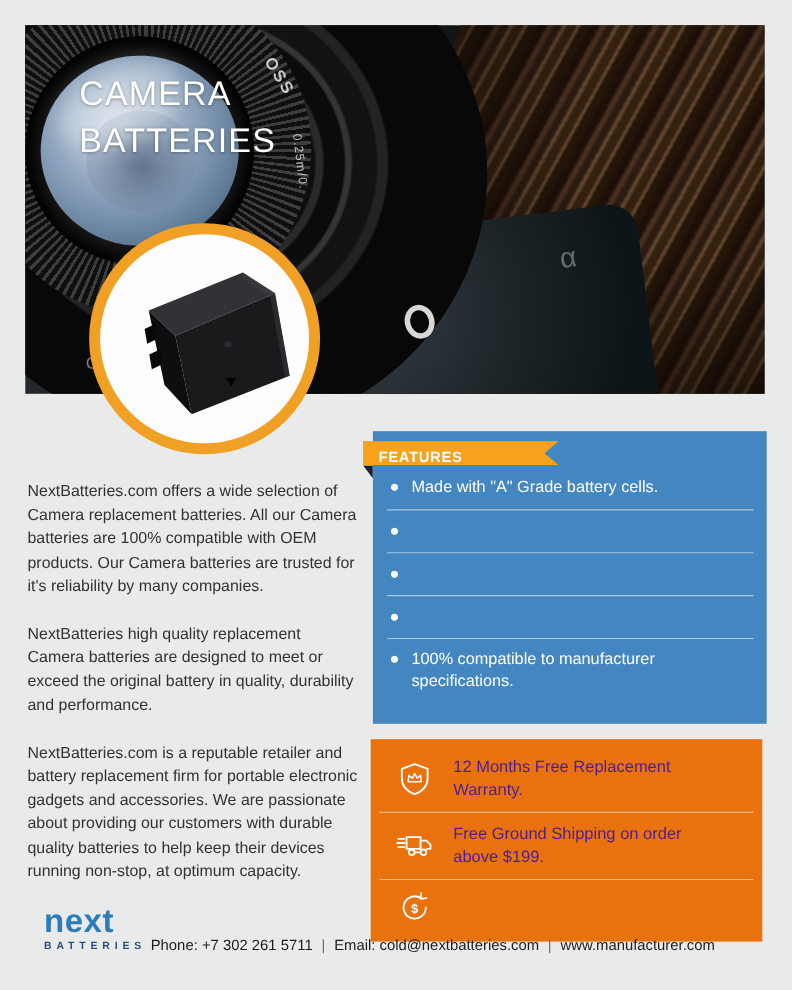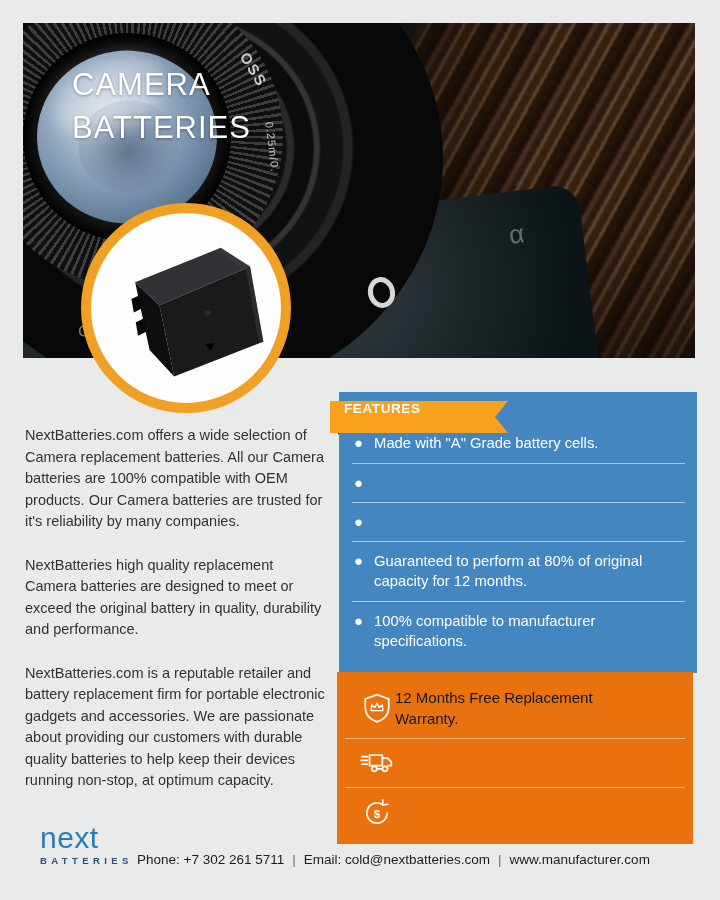--- a/index.html
+++ b/index.html
@@ -44,50 +44,50 @@
   .ce-mark{position:absolute;left:55px;top:298px;font-size:15px;color:#d9e4da;opacity:.55;letter-spacing:7px;transform:rotate(-6deg);}
 
   
   .inset{position:absolute;left:81px;top:203px;width:190px;height:190px;border-radius:50%;
         border:10px solid #f0a125;background:#fdfdfd;z-index:4;overflow:hidden;}
   .inset svg{display:block;margin:8px auto 0;}
 
   
   .description{position:absolute;left:25px;top:421px;width:303px;color:#323232;
         font-size:14.5px;line-height:21.5px;}
-  .description p{margin:4px 0 22px 0;}
+  .description p{margin:16px 0 22px 0;}
 
   
   .features-box{position:absolute;left:339px;top:392px;width:358px;min-height:266px;
         background:#4486c0;box-sizing:border-box;padding:34px 12px 12px 13px;}
-  .features-ribbon{position:absolute;left:-9px;top:9px;height:32px;width:178px;background:#f7a11d;
-        display:flex;align-items:flex-start;box-sizing:border-box;padding-left:14px;
+  .features-ribbon{position:absolute;left:-9px;top:9px;height:22px;width:178px;background:#f7a11d;
+        display:flex;align-items:flex-end;box-sizing:border-box;padding-left:14px;
         clip-path:polygon(0 0,100% 0,calc(100% - 13px) 50%,100% 100%,0 100%);
         color:#fff;font-weight:700;font-size:13.5px;letter-spacing:.6px;z-index:2;}
   .ribbon-fold{position:absolute;left:-9px;top:31px;width:9px;height:12px;background:#132430;
         clip-path:polygon(0 0,100% 0,100% 100%);}
   .features-list{list-style:none;margin:0;padding:0;}
   .features-list li{display:flex;gap:11px;padding:7px 0 9px 2px;color:#fff;
         font-size:14.8px;line-height:20.5px;}
   .features-list li:not(:last-child){border-bottom:1px solid rgba(255,255,255,.55);}
   .features-list li + li{padding-top:9px;}
   .bullet{flex:0 0 auto;font-size:15px;line-height:20px;}
 
   
   .guarantee-box{position:absolute;left:337px;top:672px;width:356px;min-height:161px;
         background:#ea720e;box-sizing:border-box;padding:6px 8px;}
-  .g-row{display:flex;padding:9px 4px 9px 14px;color:#0f172a;
+  .g-row{display:flex;gap:17px;padding:9px 4px 9px 14px;color:#4c1d95;
         font-size:15px;line-height:21px;}
   .g-row:not(:last-child){border-bottom:1px solid rgba(255,255,255,.5);}
   .g-icon{flex:0 0 36px;display:flex;align-items:center;justify-content:center;}
   .g-text{max-width:252px;}
 
   
   .logo{position:absolute;left:40px;top:823px;line-height:1;}
-  .logo-primary{font-size:30px;font-weight:400;color:#2b7cba;letter-spacing:.5px;}
+  .logo-primary{font-size:30px;font-weight:700;color:#2b7cba;letter-spacing:.5px;}
   .logo-secondary{margin-top:3px;font-size:9.5px;font-weight:700;color:#2c4e7d;letter-spacing:4.4px;}
   .contact{position:absolute;left:137px;top:852px;font-size:13.5px;color:#1c1c1c;}
   .contact .sep{color:#6b6b6b;padding:0 8px;}
 </style>
 </head>
 <body>
 
 <div class="page">
 
   <div class="hero">
@@ -141,21 +141,20 @@
         <span>Made with "A" Grade battery cells.</span>
       </li>
       <li>
         <span class="bullet">●</span>
       </li>
       <li>
         <span class="bullet">●</span>
       </li>
       <li>
         <span class="bullet">●</span>
-        <span>Guaranteed to perform at 80% of original capacity for 12 months.</span>
       </li>
       <li>
         <span class="bullet">●</span>
         <span>100% compatible to manufacturer specifications.</span>
       </li>
     </ul>
   </div>
 
   <div class="guarantee-box">
     <div class="g-row">
@@ -171,20 +170,21 @@
       <span class="g-icon">
         <svg width="34" height="30" viewBox="0 0 32 28" fill="none" stroke="#fff" stroke-width="1.6" stroke-linecap="round" stroke-linejoin="round">
           <path d="M2 8 h5 M1 11.5 h6 M2 15 h5"></path>
           <rect x="9" y="6.5" width="12" height="10"></rect>
           <path d="M21 9.5 h5 l3.5 3.5 v3.5 h-3"></path>
           <circle cx="13.5" cy="19.5" r="2.4"></circle>
           <circle cx="23.5" cy="19.5" r="2.4"></circle>
           <path d="M16 19.5 h5"></path>
         </svg>
       </span>
+      <span class="g-text">Free Ground Shipping on order above $199.</span>
     </div>
     <div class="g-row">
       <span class="g-icon">
         <svg width="32" height="32" viewBox="0 0 30 30" fill="none" stroke="#fff" stroke-width="1.6" stroke-linecap="round" stroke-linejoin="round">
           <path d="M24.5 15 a9.5 9.5 0 1 1 -4.2 -7.9"></path>
           <path d="M20.5 2.5 L20.3 7.6 L25.3 6.9" stroke-width="1.4"></path>
           <text x="15" y="19.5" text-anchor="middle" font-size="11" font-weight="bold" fill="#fff" stroke="none" font-family="Liberation Sans, sans-serif">$</text>
         </svg>
       </span>
     </div>

